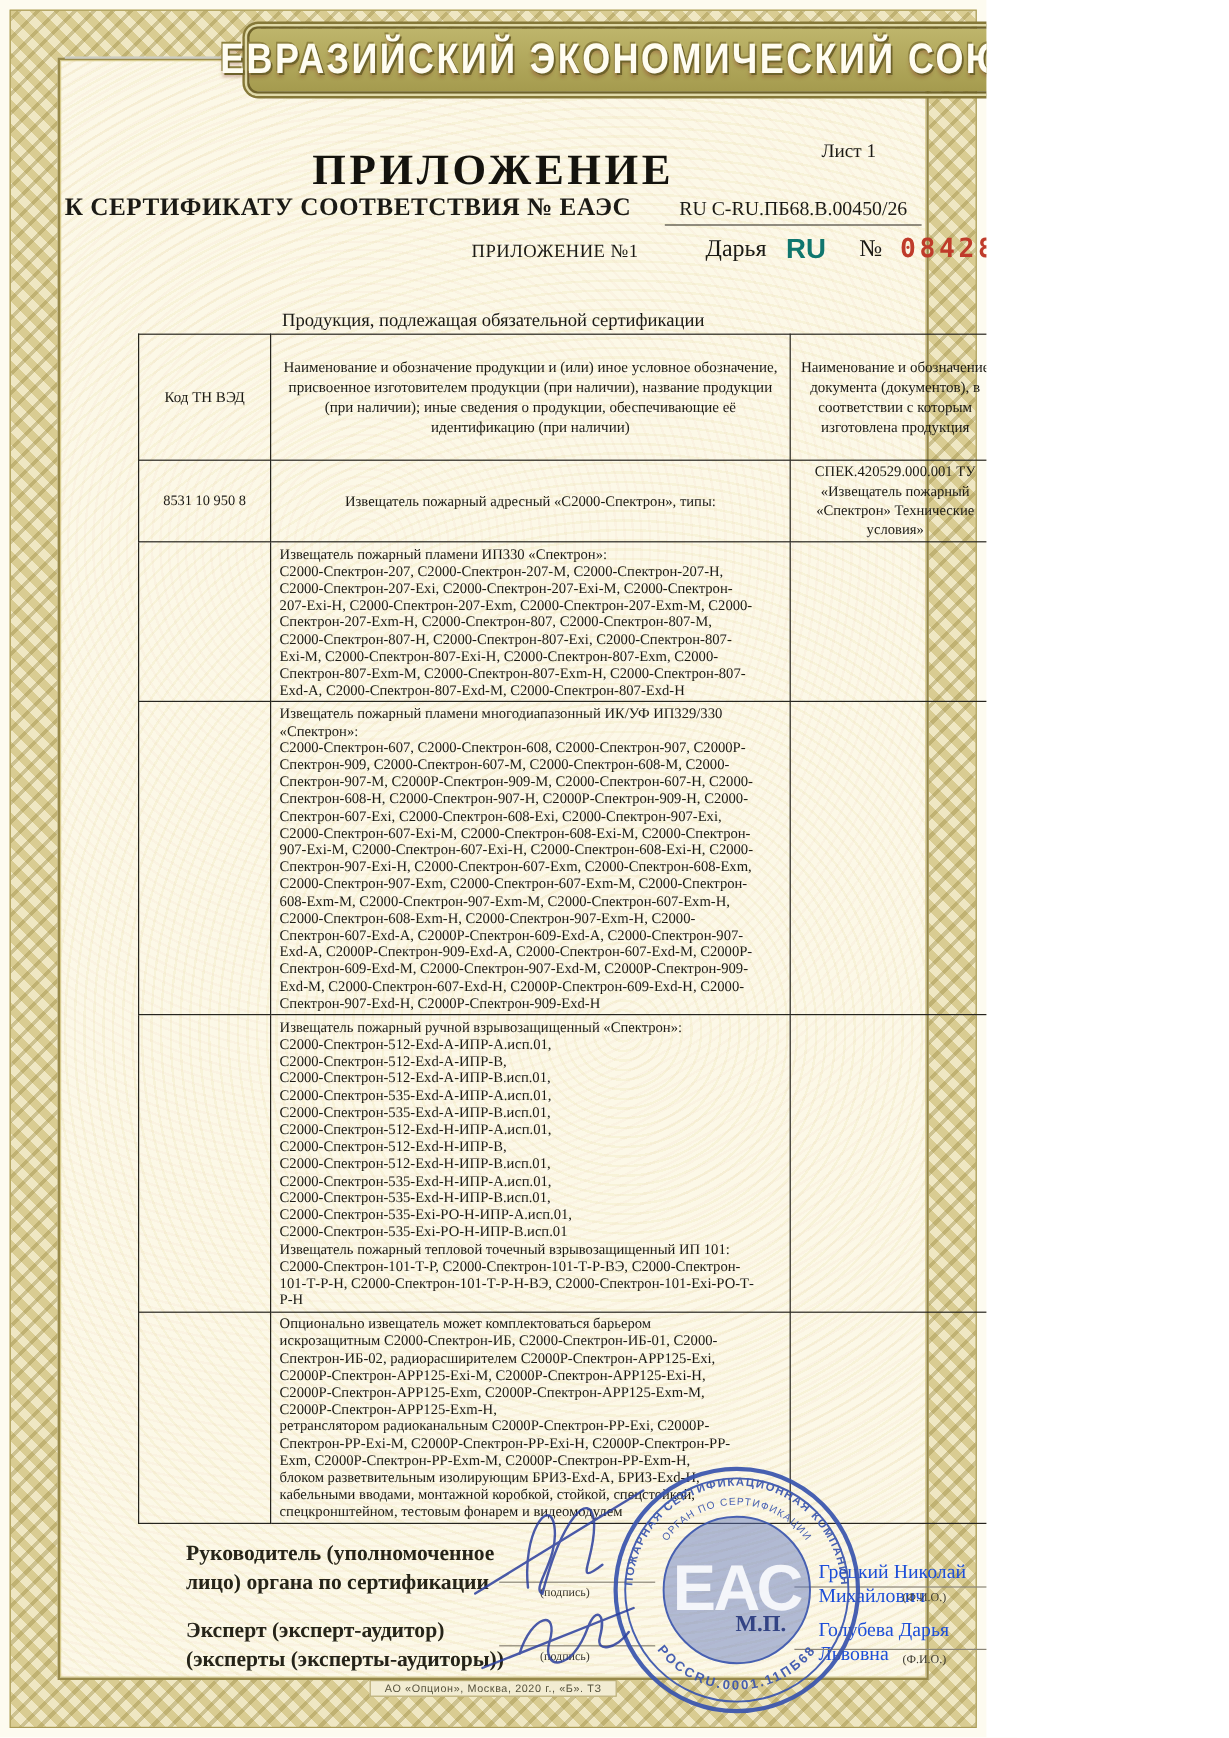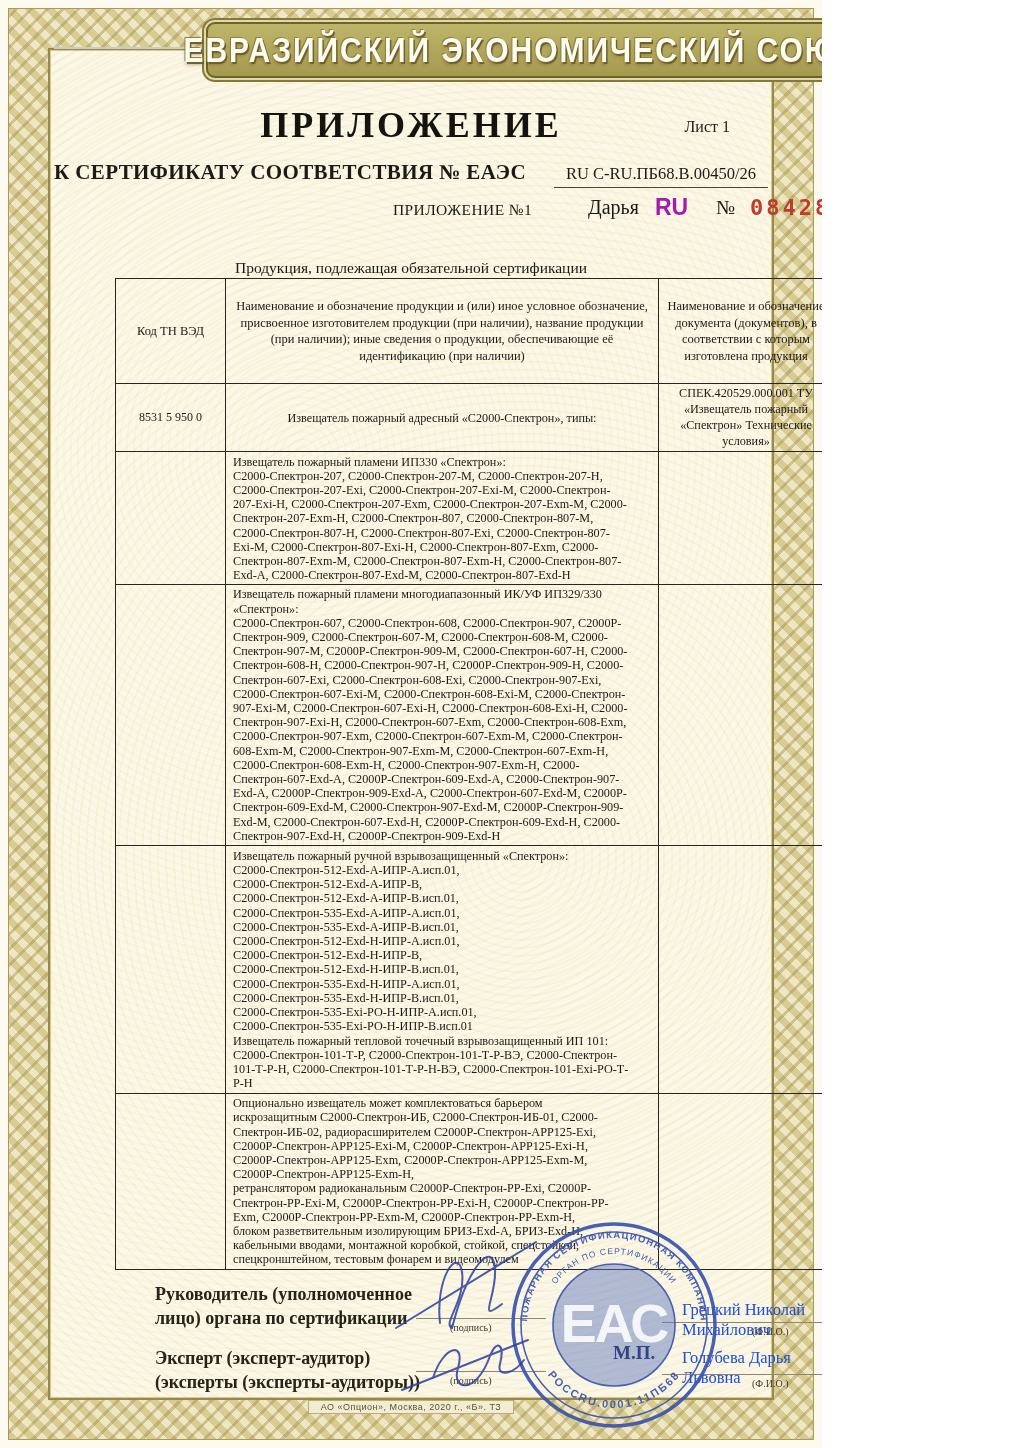--- a/index.html
+++ b/index.html
@@ -19,21 +19,21 @@
     background:
       repeating-radial-gradient(circle at 35% 30%,rgba(226,170,150,.07) 0 2px,rgba(0,0,0,0) 2px 7px),
       repeating-radial-gradient(circle at 65% 60%,rgba(216,204,110,.12) 0 2px,rgba(0,0,0,0) 2px 8px);}
   .banner-rule{position:absolute;left:54px;right:54px;top:47px;height:2px;background:#ccccc2;z-index:1;}
   .banner{position:absolute;left:206px;top:22px;width:626px;height:52px;z-index:5;
     background:linear-gradient(#beb56b,#a59b4e);border:2px solid #6f632a;border-radius:9px;
     box-shadow:0 0 0 2px #e0daa9,0 0 0 4px #857838;display:flex;align-items:center;justify-content:center;}
   .banner-text{font-family:"Liberation Sans",sans-serif;font-weight:900;font-size:30px;letter-spacing:2px;
     color:#fffdf2;text-shadow:1.5px 1.5px 0 #6e632b,-1px -1px 0 #8d8140,0 3px 3px rgba(130,50,35,.35);
     transform:scaleY(1.18);white-space:nowrap;}
-  .doc-title{position:absolute;top:104px;left:0;right:0;text-align:center;
+  .doc-title{position:absolute;top:120px;left:0;right:0;text-align:center;
     font-size:36px;font-weight:bold;letter-spacing:3px;color:#14130e;}
   .sheet{position:absolute;top:118px;right:92px;font-size:16px;}
   .cert-line{position:absolute;top:160px;left:0;right:0;display:flex;justify-content:center;
     align-items:baseline;gap:28px;}
   .cert-label{font-weight:bold;font-size:21px;letter-spacing:.4px;white-space:nowrap;}
   .cert-number{font-size:16.5px;border-bottom:1px solid #4a463c;padding:0 12px 3px;white-space:nowrap;}
   .appendix{position:absolute;top:201px;left:393px;font-size:15.5px;letter-spacing:.4px;}
   .series-label{position:absolute;top:196px;left:588px;font-size:20px;}
   .series-value{position:absolute;top:194px;left:655px;font-size:23px;font-weight:bold;
     font-family:"Liberation Sans",sans-serif;}
@@ -77,40 +77,40 @@
   <div class="doc-title">ПРИЛОЖЕНИЕ</div>
   <div class="sheet">Лист 1</div>
 
   <div class="cert-line">
     <span class="cert-label">К СЕРТИФИКАТУ СООТВЕТСТВИЯ № ЕАЭС</span>
     <span class="cert-number">RU C-RU.ПБ68.В.00450/26</span>
   </div>
 
   <div class="appendix">ПРИЛОЖЕНИЕ №1</div>
   <div class="series-label">Дарья</div>
-  <div class="series-value" style="color:#a21caf;">RU</div>
+  <div class="series-value" style="color:#0f766e;">RU</div>
   <div class="num-sign">№</div>
   <div class="num-value" style="color:#bf3b2a;">0842848</div>
 
   <div class="subtitle">Продукция, подлежащая обязательной сертификации</div>
 
   <table class="products">
     <colgroup>
         <col style="width:110px">
         <col style="width:433px">
         <col style="width:175px">
       </colgroup>
     <tbody>
         <tr style="height:105px;">
       <th>Код ТН ВЭД</th>
       <th>Наименование и обозначение продукции и (или) иное условное обозначение, присвоенное изготовителем продукции (при наличии), название продукции (при наличии); иные сведения о продукции, обеспечивающие её идентификацию (при наличии)</th>
       <th>Наименование и обозначение документа (документов), в соответствии с которым изготовлена продукция</th>
     </tr>
     <tr style="height:62px;">
-      <td class="cell-code">8531 5 950 0</td>
+      <td class="cell-code">8531 10 950 8</td>
       <td class="cell-product center">Извещатель пожарный адресный «С2000-Спектрон», типы:</td>
       <td class="cell-doc">СПЕК.420529.000.001 ТУ
 «Извещатель пожарный
 «Спектрон» Технические
 условия»</td>
     </tr>
     <tr style="height:133px;">
       <td class="cell-code"></td>
       <td class="cell-product">Извещатель пожарный пламени ИП330 «Спектрон»:
 С2000-Спектрон-207, С2000-Спектрон-207-М, С2000-Спектрон-207-Н,

